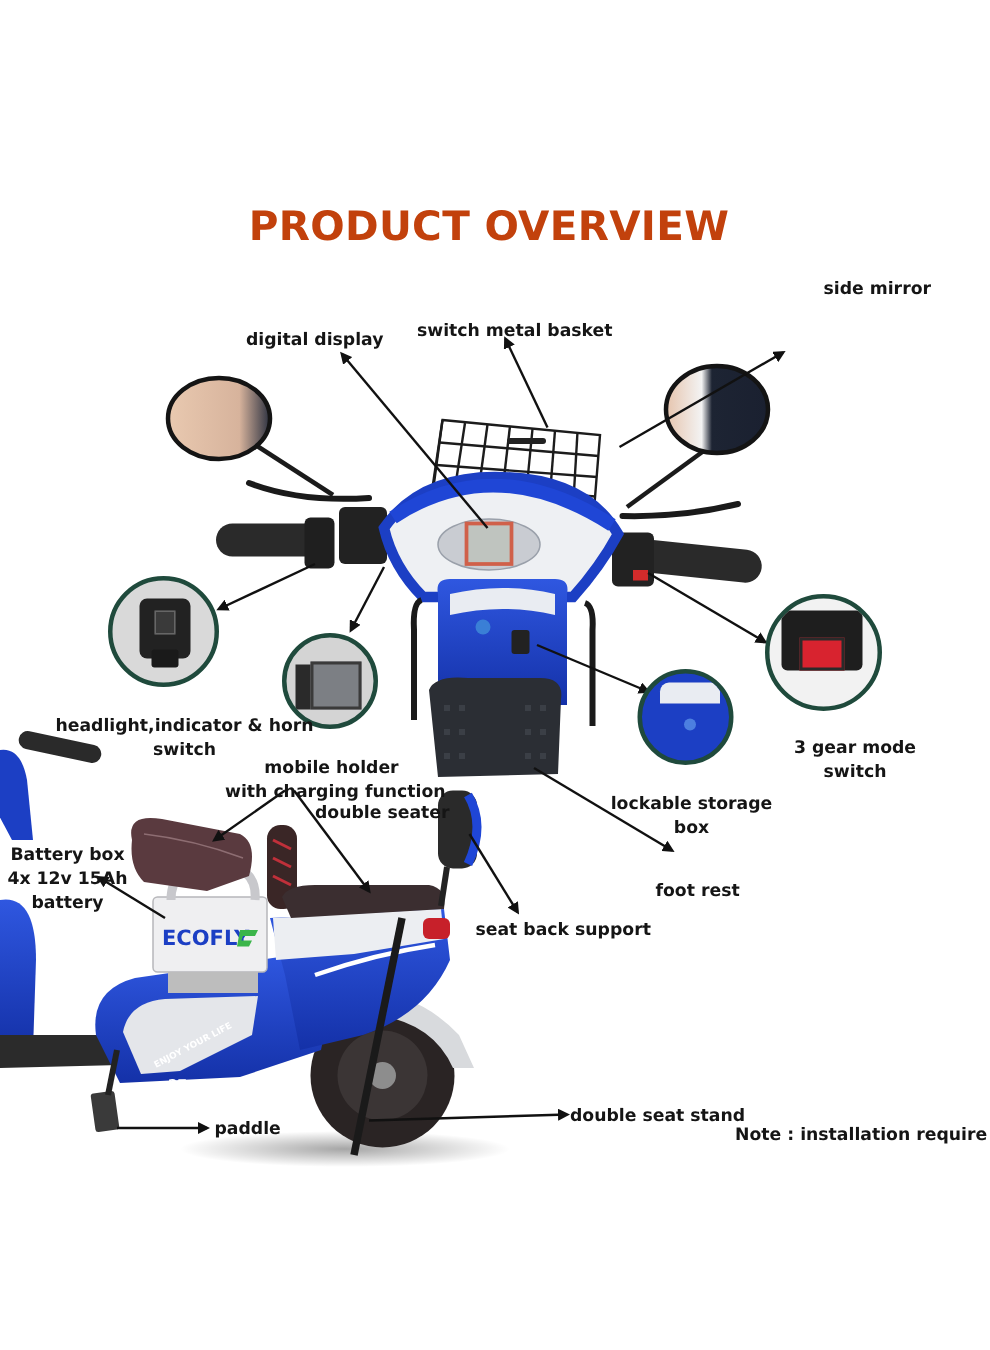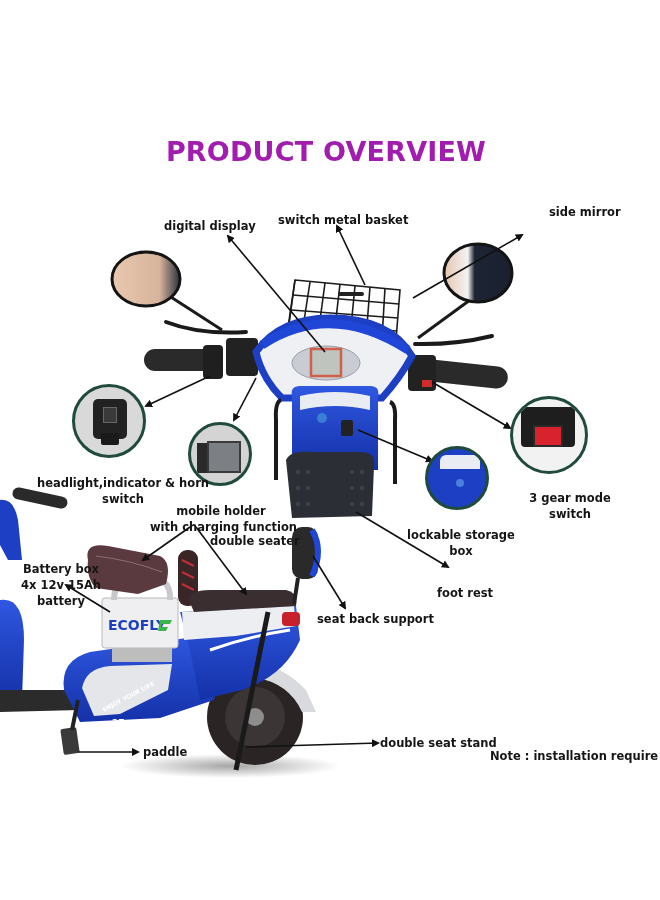--- a/index.html
+++ b/index.html
@@ -1,17 +1,17 @@
 <!DOCTYPE html>
 <html><head>
 <meta charset="utf-8">
 <style>
   html,body{margin:0;padding:0;background:#ffffff;}
   body{width:660px;height:900px;position:relative;overflow:hidden;font-family:"DejaVu Sans","Liberation Sans",sans-serif;color:#111;}
-  .title{position:absolute;left:0;width:652px;top:136px;text-align:center;font-weight:bold;font-size:27px;letter-spacing:0.2px;color:#a21caf;font-family:"DejaVu Sans","Liberation Sans",sans-serif;}
+  .title{position:absolute;left:0;width:652px;top:136px;text-align:center;font-weight:bold;font-size:27px;letter-spacing:0.2px;color:#c2410c;font-family:"DejaVu Sans","Liberation Sans",sans-serif;}
   .lbl{position:absolute;font-weight:bold;font-size:11.5px;line-height:16px;color:#151515;white-space:nowrap;}
   .lbl.c{text-align:center;margin-top:16px;}
   .art{position:absolute;left:0;top:0;width:660px;height:900px;}
   .inset{position:absolute;border:3px solid #1f4a3c;border-radius:50%;overflow:hidden;background:#e8e8e8;box-sizing:border-box;}
 </style>
 </head>
 <body>
 
 <div class="title">PRODUCT OVERVIEW</div>
 
@@ -185,21 +185,21 @@
   <div style="position:absolute;left:20px;top:26px;width:26px;height:18px;background:#d8232f;border:2px solid #2a2a2a;"></div>
 </div>
 
 <div class="inset" style="left:425px;top:446px;width:64px;height:64px;background:#1c3fc4;">
   <div style="position:absolute;left:12px;top:6px;width:40px;height:14px;background:#e9ecf2;border-radius:6px 6px 0 0;"></div>
   <div style="position:absolute;left:28px;top:30px;width:8px;height:8px;background:#4c7fe0;border-radius:50%;"></div>
 </div>
 
 <div class="lbl" style="left:164px;top:218px;">digital display</div>
 <div class="lbl" style="left:278px;top:212px;">switch metal basket</div>
-<div class="lbl" style="left:549px;top:204px;">side mirror</div>
+<div class="lbl" style="left:549px;top:184px;">side mirror</div>
 
 <div class="lbl c" style="left:28px;top:459px;width:190px;">
   <div>headlight,indicator &amp; horn</div>
   <div>switch</div>
 </div>
 
 <div class="lbl c" style="left:150px;top:487px;width:142px;">
   <div>mobile holder</div>
   <div>with charging function</div>
 </div>
@@ -207,21 +207,21 @@
 <div class="lbl c" style="left:520px;top:474px;width:100px;">
   <div>3 gear mode</div>
   <div>switch</div>
 </div>
 
 <div class="lbl c" style="left:406px;top:511px;width:110px;">
   <div>lockable storage</div>
   <div>box</div>
 </div>
 
-<div class="lbl c" style="left:20px;top:545px;width:82px;">
+<div class="lbl c" style="left:4px;top:545px;width:82px;">
   <div>Battery box</div>
   <div>4x 12v 15Ah</div>
   <div>battery</div>
 </div>
 
 <div class="lbl" style="left:210px;top:533px;">double seater</div>
 <div class="lbl" style="left:437px;top:585px;">foot rest</div>
 <div class="lbl" style="left:317px;top:611px;">seat back support</div>
 <div class="lbl" style="left:143px;top:744px;">paddle</div>
 <div class="lbl" style="left:380px;top:735px;">double seat stand</div>

